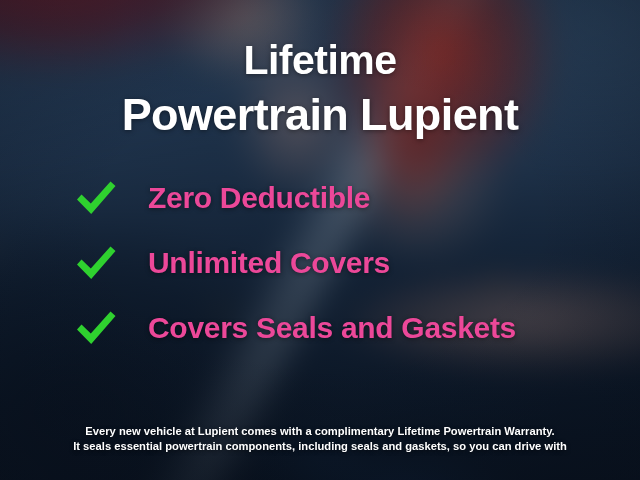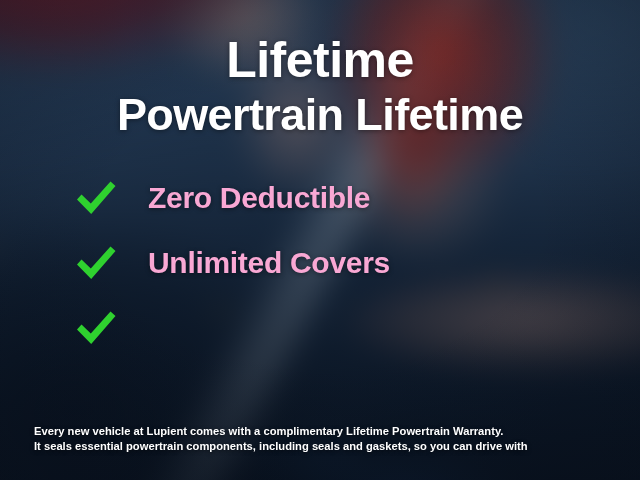--- a/index.html
+++ b/index.html
@@ -81,21 +81,21 @@
 
   .headline {
     text-align: center;
     color: #ffffff;
     font-weight: bold;
     letter-spacing: -0.5px;
     text-shadow: 0 1px 5px rgba(0,0,0,0.42);
   }
   .headline-line1 {
     margin-top: 31px;
-    font-size: 50px;
+    font-size: 41px;
     line-height: 58px;
   }
   .headline-line2 {
     font-size: 45px;
     line-height: 51px;
     letter-spacing: -0.6px;
   }
 
   .features {
     margin-top: 25px;
@@ -107,33 +107,34 @@
     height: 65px;
   }
   .check-icon {
     width: 44px;
     height: 40px;
     flex: 0 0 44px;
     display: block;
   }
   .feature-label {
     margin-left: 30px;
-    color: #f9a8d4;
+    color: #ec4899;
     font-size: 30px;
     font-weight: bold;
     letter-spacing: -0.3px;
     line-height: 34px;
     text-shadow: 0 1px 5px rgba(0,0,0,0.45);
     white-space: nowrap;
   }
 
   .paragraph {
     margin-top: auto;
     margin-bottom: 26px;
     padding: 0 34px;
+    text-align: center;
     color: #ffffff;
     font-size: 11.2px;
     font-weight: bold;
     line-height: 15.2px;
     text-shadow: 0 1px 4px rgba(0,0,0,0.6);
   }
   .paragraph-line { display: block; }
 </style>
 </head>
 <body>
@@ -141,21 +142,21 @@
 <div class="banner">
 
   <div class="photo"></div>
   <div class="tint"></div>
   <div class="tint-vignette"></div>
 
   <div class="content">
 
     <div class="headline">
       <div class="headline-line1">Lifetime</div>
-      <div class="headline-line2">Powertrain Lifetime</div>
+      <div class="headline-line2">Powertrain Lupient</div>
     </div>
 
     <div class="features">
 
       <div class="feature-row">
         <svg class="check-icon" viewBox="0 0 44 40">
           <path d="M3 21.5 L7.5 16.5 L16.8 25.5 L36.5 3.5 L41.5 8.0 L17.2 36.0 Z" fill="#2FD12F"></path>
         </svg>
         <span class="feature-label">Zero Deductible</span>
       </div>
@@ -164,20 +165,21 @@
         <svg class="check-icon" viewBox="0 0 44 40">
           <path d="M3 21.5 L7.5 16.5 L16.8 25.5 L36.5 3.5 L41.5 8.0 L17.2 36.0 Z" fill="#2FD12F"></path>
         </svg>
         <span class="feature-label">Unlimited Covers</span>
       </div>
 
       <div class="feature-row">
         <svg class="check-icon" viewBox="0 0 44 40">
           <path d="M3 21.5 L7.5 16.5 L16.8 25.5 L36.5 3.5 L41.5 8.0 L17.2 36.0 Z" fill="#2FD12F"></path>
         </svg>
+        <span class="feature-label">Covers Seals and Gaskets</span>
       </div>
 
     </div>
 
     <div class="paragraph">
       <span class="paragraph-line">Every new vehicle at Lupient comes with a complimentary Lifetime Powertrain Warranty.</span>
       <span class="paragraph-line">It seals essential powertrain components, including seals and gaskets, so you can drive with</span>
     </div>
 
   </div>

